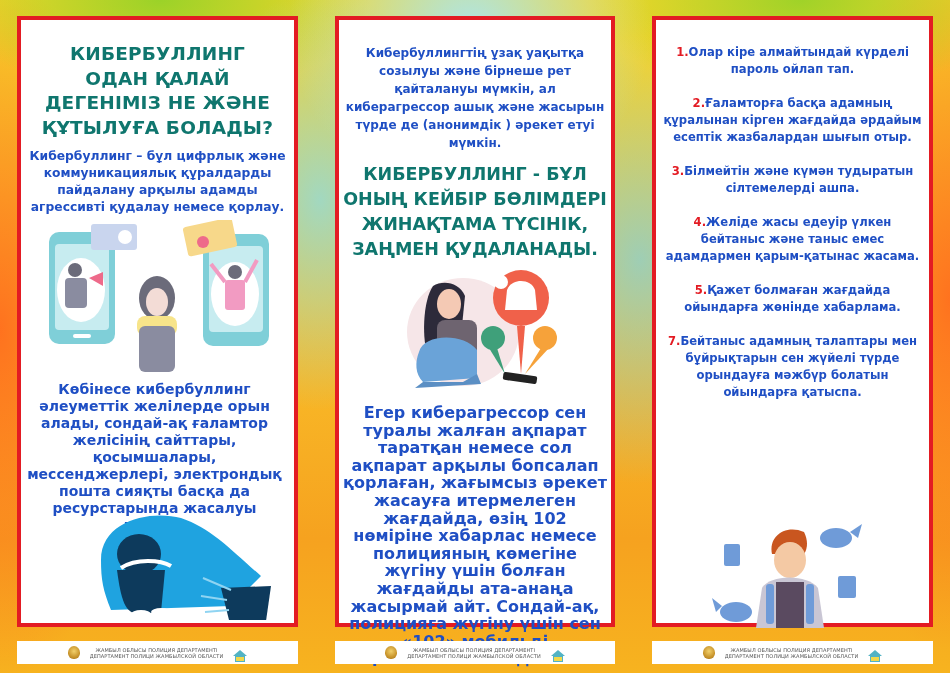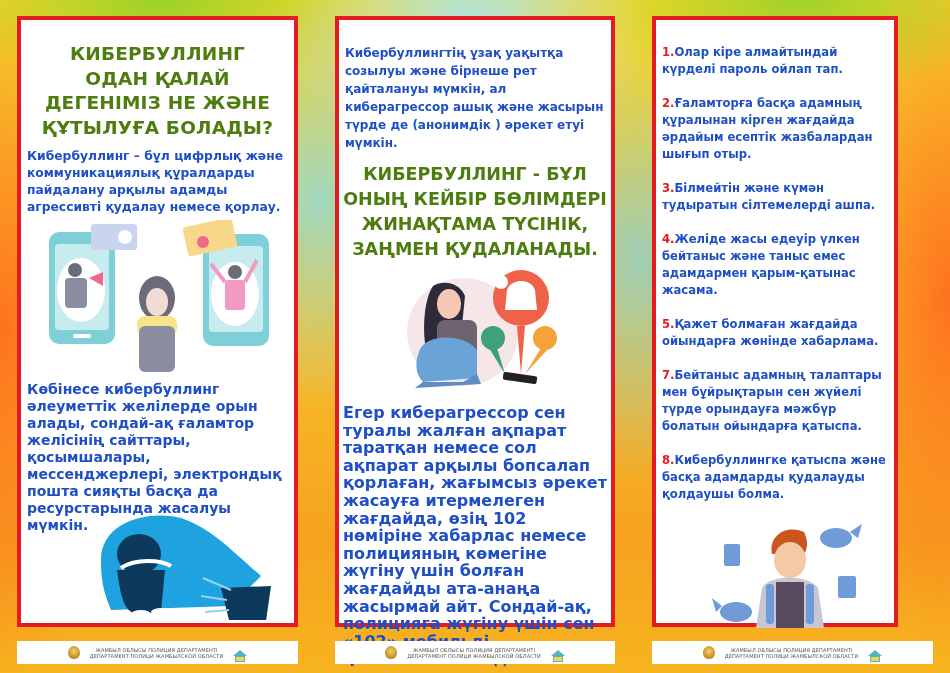--- a/index.html
+++ b/index.html
@@ -10,31 +10,31 @@
       radial-gradient(ellipse 220px 320px at 640px 260px, rgba(120,210,240,0.7), rgba(120,210,240,0) 70%),
       radial-gradient(ellipse 300px 140px at 160px 0px, rgba(150,210,40,0.95), rgba(150,210,40,0) 70%),
       radial-gradient(ellipse 300px 140px at 800px 0px, rgba(150,210,40,0.9), rgba(150,210,40,0) 70%),
       radial-gradient(ellipse 200px 500px at 950px 300px, rgba(255,110,30,0.95), rgba(255,110,30,0) 70%),
       radial-gradient(ellipse 200px 500px at 0px 330px, rgba(255,110,30,0.95), rgba(255,110,30,0) 70%),
       linear-gradient(180deg,#f6d62a 0%,#f9c22a 45%,#f6a21f 80%,#f7b31f 100%);
   }
   .panel{position:absolute;top:16px;height:611px;background:#fff;border:4px solid #e31b23;box-sizing:border-box;}
   .p1{left:17px;width:281px;}
   .p2{left:335px;width:280px;}
-  .p3{left:652px;width:246px;}
+  .p3{left:652px;width:281px;}
   .footer{position:absolute;top:641px;height:23px;background:#fff;display:flex;align-items:center;justify-content:center;gap:10px;}
   .f1{left:17px;width:281px;}
   .f2{left:335px;width:280px;}
   .f3{left:652px;width:281px;}
   .footer .ftext{font-size:5px;line-height:6px;color:#555;text-align:center;letter-spacing:0.1px;}
   .emblem{width:12px;height:13px;border-radius:50% 50% 45% 45%;background:radial-gradient(circle at 50% 40%,#f2d06b 0,#c9952c 60%,#a77520 100%);}
   .house{width:0;height:0;border-left:7px solid transparent;border-right:7px solid transparent;border-bottom:6px solid #52b3c4;position:relative;}
   .house::after{content:"";position:absolute;left:-5px;top:6px;width:10px;height:6px;background:#f2d84a;border:1px solid #52b3c4;box-sizing:border-box;}
-  .title-red{color:#4d7c0f;font-weight:bold;text-align:center;text-transform:uppercase;}
-  .blue{color:#1f4fc4;font-weight:bold;text-align:left;}
+  .title-red{color:#0f766e;font-weight:bold;text-align:center;text-transform:uppercase;}
+  .blue{color:#1f4fc4;font-weight:bold;text-align:center;}
   .p1 .h{position:absolute;top:22px;left:0;right:0;font-size:18.5px;line-height:24.5px;letter-spacing:0.2px;}
   .p1 .t1{position:absolute;top:128px;left:6px;right:6px;font-size:12.3px;line-height:17px;}
   .p1 .t2{position:absolute;top:361px;left:6px;right:12px;font-size:14px;line-height:17px;}
   .p2 .t1{position:absolute;top:24px;left:6px;right:6px;font-size:12px;line-height:18px;}
   .p2 .h{position:absolute;top:142px;left:0;right:0;font-size:17.5px;line-height:25px;}
   .p2 .t2{position:absolute;top:384px;left:4px;right:4px;font-size:16px;line-height:17.6px;}
   .p3 .list{position:absolute;top:24px;left:6px;right:6px;}
   .p3 .item{font-size:11.6px;line-height:17px;margin-bottom:17px;}
   .p3 .num{color:#e31b23;}
   .illus{position:absolute;}
@@ -122,21 +122,20 @@
 </div>
 
 <div class="panel p3">
   <div class="list">
     <div class="item blue"><span class="num">1.</span><span>Олар кіре алмайтындай  күрделі пароль ойлап тап.</span></div>
     <div class="item blue"><span class="num">2.</span><span>Ғаламторға басқа адамның құралынан кірген жағдайда әрдайым есептік жазбалардан шығып отыр.</span></div>
     <div class="item blue"><span class="num">3.</span><span>Білмейтін және күмән тудыратын сілтемелерді ашпа.</span></div>
     <div class="item blue"><span class="num">4.</span><span>Желіде жасы едеуір үлкен бейтаныс және таныс емес адамдармен қарым-қатынас жасама.</span></div>
     <div class="item blue"><span class="num">5.</span><span>Қажет болмаған жағдайда ойындарға жөнінде  хабарлама.</span></div>
     <div class="item blue"><span class="num">7.</span><span>Бейтаныс адамның   талаптары  мен бұйрықтарын сен жүйелі түрде орындауға мәжбүр болатын  ойындарға қатыспа.</span></div>
-    <div class="item blue"><span class="num">8.</span><span>Кибербуллингке қатыспа және басқа адамдарды қудалауды қолдаушы болма.</span></div>
   </div>
 
   <svg class="illus" style="left:56px;top:494px" width="160" height="114" viewBox="0 0 160 114">
     <rect x="12" y="30" width="16" height="22" rx="2" fill="#6f9bd8"></rect>
     <rect x="126" y="62" width="18" height="22" rx="2" fill="#6f9bd8"></rect>
     <ellipse cx="124" cy="24" rx="16" ry="10" fill="#6f9bd8"></ellipse>
     <polygon points="138,18 150,10 146,24" fill="#6f9bd8"></polygon>
     <ellipse cx="24" cy="98" rx="16" ry="10" fill="#6f9bd8"></ellipse>
     <polygon points="10,92 0,84 4,98" fill="#6f9bd8"></polygon>
     <path d="M60,40 C56,22 74,10 92,18 C96,26 96,34 92,40Z" fill="#c9561f"></path>

